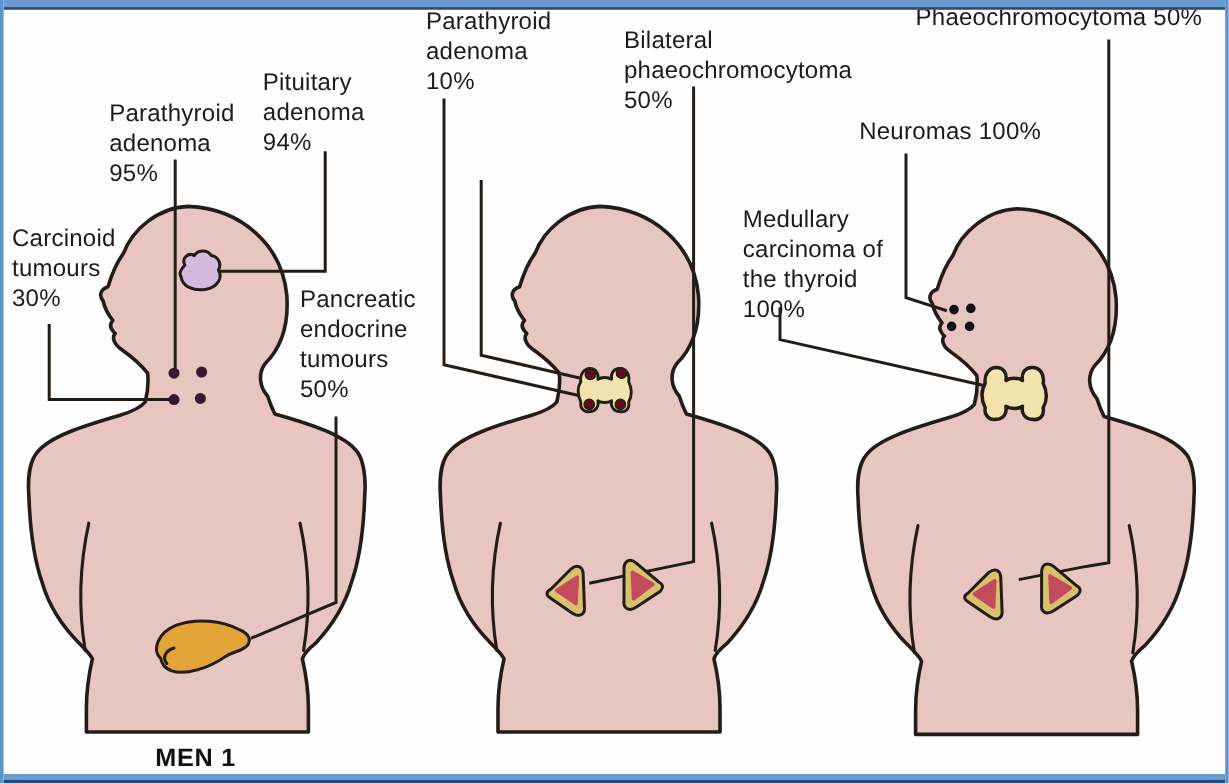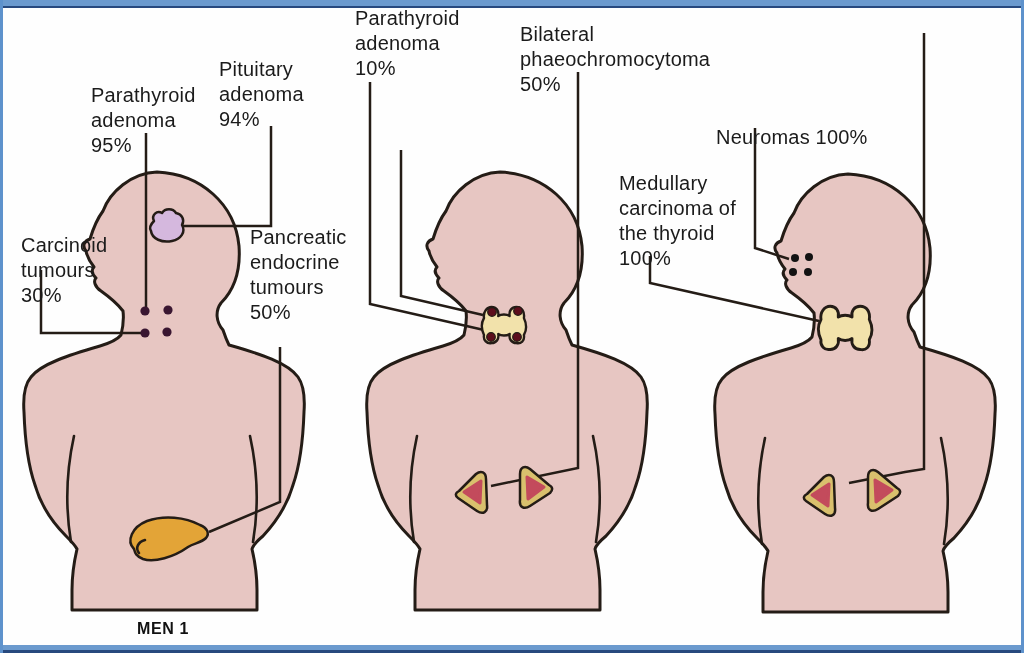--- a/index.html
+++ b/index.html
@@ -10,21 +10,21 @@
     font-family:"Liberation Sans", sans-serif;
   }
   .frame-top{position:absolute;top:0;left:0;width:100%;height:6px;background:#6b9ace;border-bottom:2px solid #27497e;z-index:5;}
   .frame-bottom{position:absolute;bottom:0;left:0;width:100%;height:5px;background:#6b9ace;border-bottom:3px solid #27497e;z-index:5;}
   #art{position:absolute;top:0;left:0;z-index:1;}
   .lbl{
     position:absolute;z-index:3;color:#1b1b1b;font-size:20px;line-height:1.25;
     white-space:pre-line;letter-spacing:0.2px;
   }
   .caption{
-    position:absolute;z-index:3;color:#111;font-size:16px;font-weight:bold;
+    position:absolute;z-index:3;color:#111;font-size:21px;font-weight:bold;
     width:200px;text-align:center;letter-spacing:0.6px;
   }
   .body-outline{stroke:#241c16;stroke-width:3;stroke-linejoin:round;stroke-linecap:round;}
   .arm-line{fill:none;stroke:#241c16;stroke-width:2.6;stroke-linecap:round;}
   .leader{fill:none;stroke:#241c16;stroke-width:2.5;stroke-linejoin:miter;stroke-linecap:butt;}
   .organ{stroke:#241c16;stroke-width:2.5;stroke-linejoin:round;}
 </style>
 </head>
 <body>
 
@@ -135,34 +135,35 @@
     </g>
     <use href="#adrenal-pair" transform="translate(348,3)"></use>
   </svg>
 
   <div class="lbl" style="left:88px;top:83px;">Parathyroid
 adenoma
 95%</div>
   <div class="lbl" style="left:216px;top:57px;">Pituitary
 adenoma
 94%</div>
-  <div class="lbl" style="left:18px;top:187px;margin-top:46px;">Carcinoid
+  <div class="lbl" style="left:7px;top:187px;">Carcinoid
 tumours
 30%</div>
-  <div class="lbl" style="left:247px;top:225px;">Pancreatic
+  <div class="lbl" style="left:247px;top:238px;">Pancreatic
 endocrine
 tumours
 50%</div>
   <div class="caption" style="left:60px;top:620px;">MEN 1</div>
 
   <div class="lbl" style="left:352px;top:6px;">Parathyroid
 adenoma
 10%</div>
   <div class="lbl" style="left:517px;top:22px;">Bilateral
 phaeochromocytoma
 50%</div>
 
-  <div class="lbl" style="left:713px;top:98px;margin-top:27px;">Neuromas 100%</div>
+  <div class="lbl" style="left:760px;top:3px;">Phaeochromocytoma 50%</div>
+  <div class="lbl" style="left:713px;top:98px;">Neuromas 100%</div>
   <div class="lbl" style="left:616px;top:151px;margin-top:20px;">Medullary
 carcinoma of
 the thyroid
 100%</div>
 </div>
 
 </body></html>

